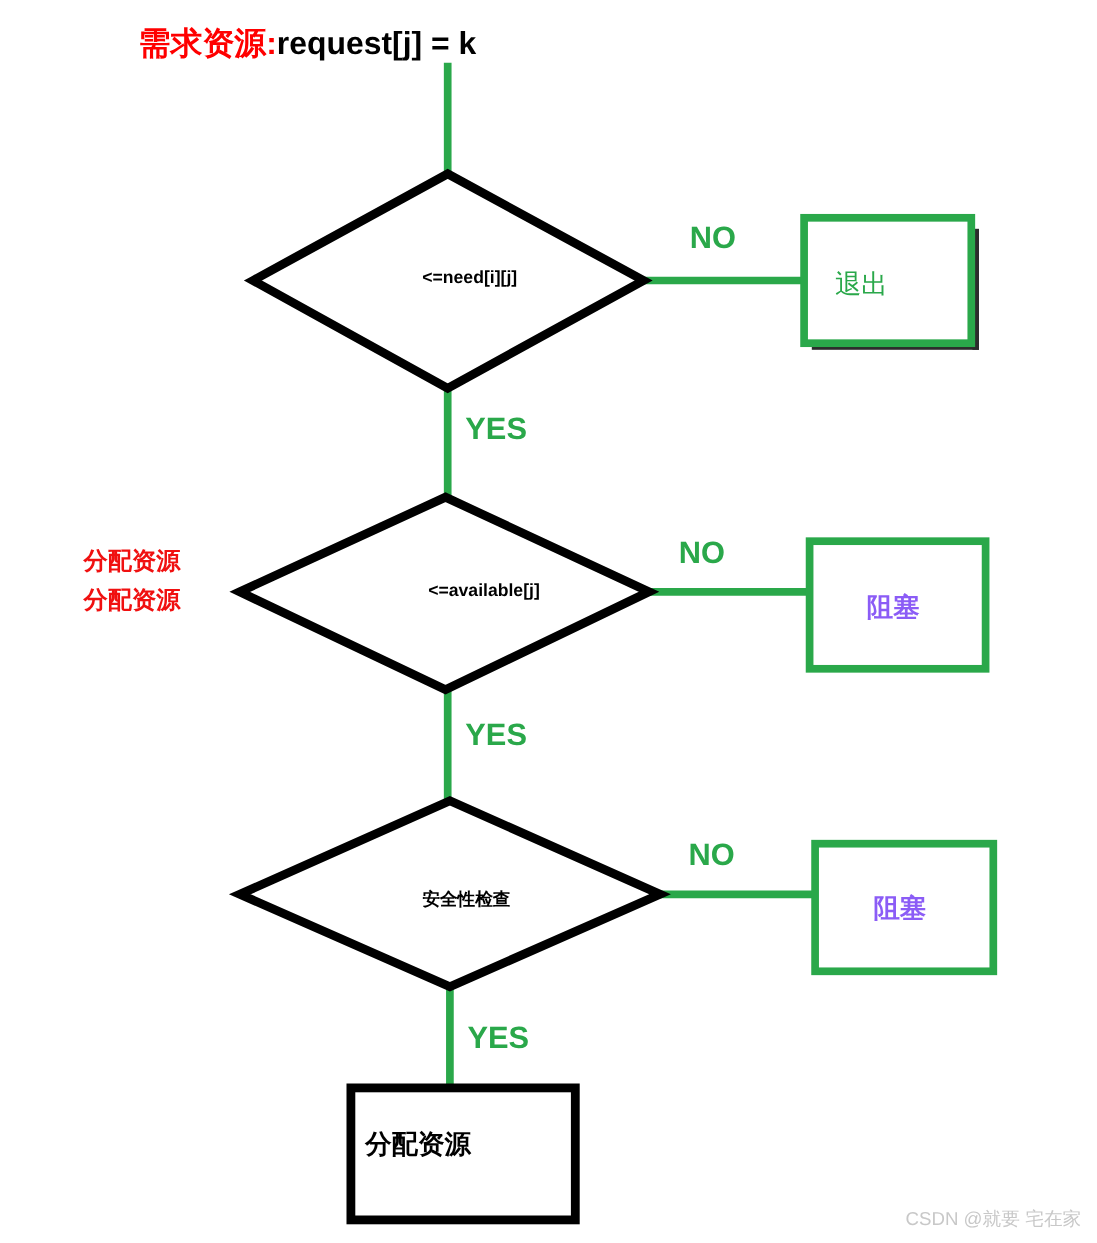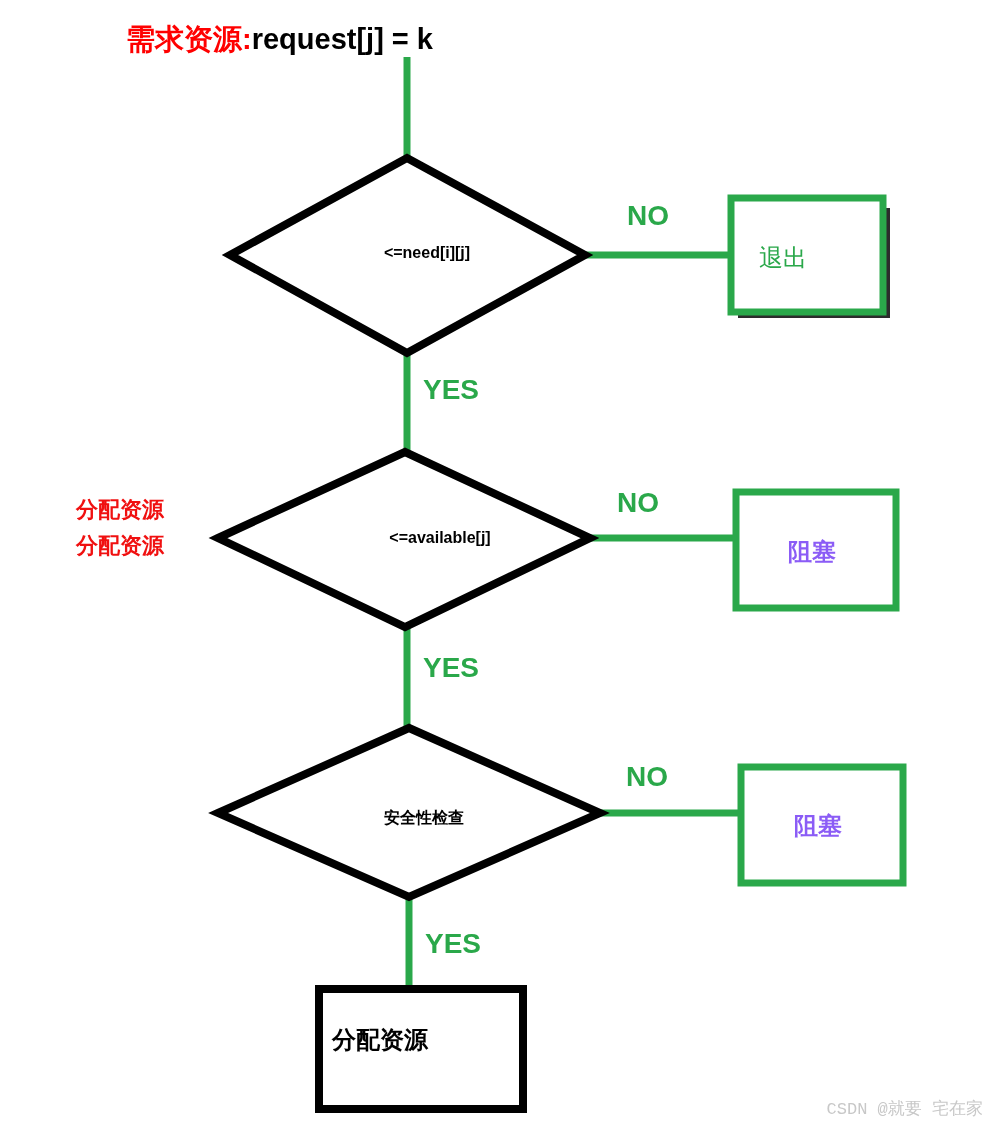--- a/index.html
+++ b/index.html
@@ -89,21 +89,20 @@
     font-weight: bold;
   }
   
   .watermark {
     position: absolute;
     right: 14px;
     bottom: 10px;
     color: #c8c8c8;
     font-size: 17px;
     white-space: nowrap;
-    font-family: Liberation Mono, monospace;
   }
 </style>
 </head>
 <body>
 
 <div id="canvas">
 
   <svg id="flow-svg" viewBox="0 0 997 1130">
 
     <g stroke="#2aa84a" stroke-width="7" fill="none" stroke-linecap="butt">

